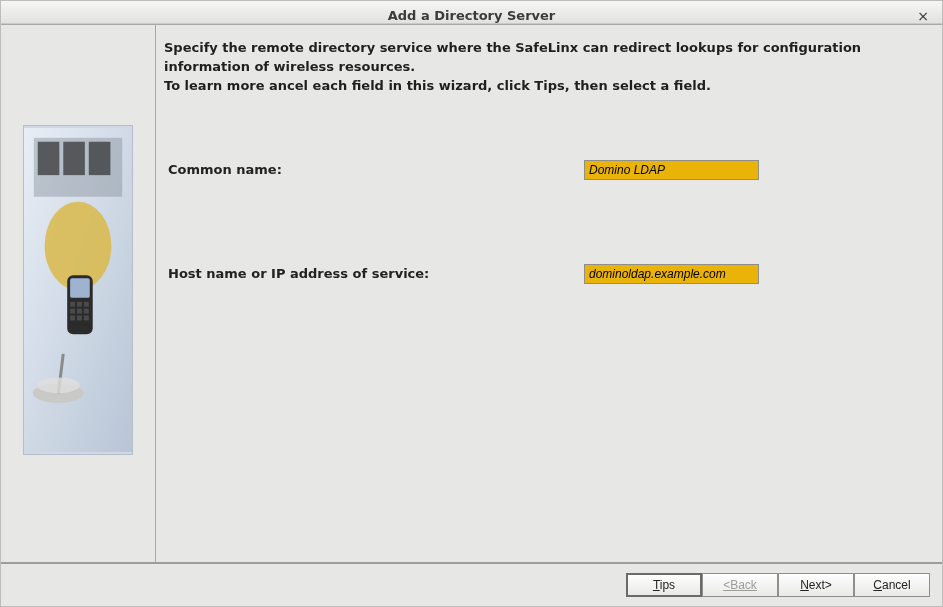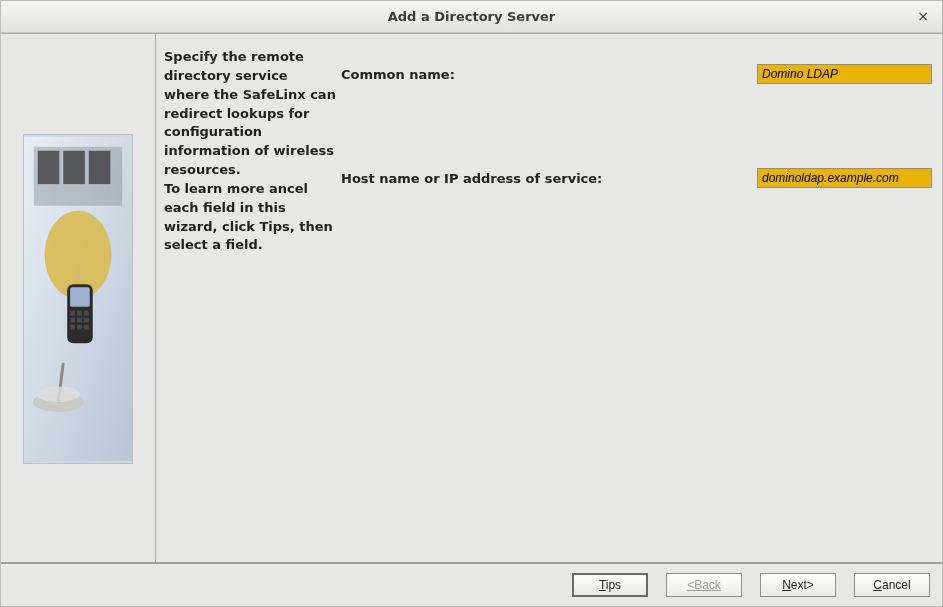--- a/index.html
+++ b/index.html
@@ -1,40 +1,40 @@
 <!DOCTYPE html>
 <html><head>
   <meta charset="utf-8">
   <style>
     * { box-sizing: border-box; margin: 0; padding: 0; }
     body { font-family: "DejaVu Sans", Arial, sans-serif; background: #e7e7e5; width: 943px; height: 607px; overflow: hidden; }
 
     .window { width: 943px; height: 607px; background: #e7e7e5; border: 1px solid #bdbdbd; display: flex; flex-direction: column; }
 
-    .titlebar { height: 32px; background: linear-gradient(#f5f5f3, #e2e2e0); border-bottom: 1px solid #c9c9c7; display: flex; align-items: center; position: relative; }
+    .titlebar { height: 23px; background: linear-gradient(#f5f5f3, #e2e2e0); border-bottom: 1px solid #c9c9c7; display: flex; align-items: flex-end; position: relative; }
     .titlebar .title { flex: 1; text-align: center; font-weight: bold; font-size: 13px; color: #3b3b3b; }
     .titlebar .close { position: absolute; right: 10px; top: 6px; width: 18px; height: 18px; display: flex; align-items: center; justify-content: center; font-size: 14px; color: #333; cursor: pointer; }
 
     .content { flex: 1; display: flex; border-top: 1px solid #a8a8a6; }
 
     .side { width: 155px; background: #e7e7e5; border-right: 1px solid #a8a8a6; padding: 100px 20px 0 20px; display: flex; justify-content: center; align-items: flex-start; }
     .side .art { width: 110px; height: 330px; background: #cfd8e3; border: 1px solid #b5bfcb; position: relative; overflow: hidden; }
 
-    .main { flex: 1; padding: 14px 10px 10px 8px; display: flex; flex-direction: row; }
+    .main { flex: 1; padding: 14px 10px 10px 8px; display: flex; flex-direction: column; gap: 24px; }
     .desc { font-weight: bold; font-size: 13px; color: #1f1f1f; line-height: 1.45; margin-bottom: 24px; }
 
     .fields { flex: 1; display: flex; flex-direction: column; position: relative; }
     .row { display: flex; align-items: center; }
     .row.r1 { margin-top: 16px; }
     .row.r2 { margin-top: 84px; }
     .row.r3 { margin-top: 135px; }
     .row .label { font-weight: bold; font-size: 13px; color: #222; width: 420px; padding-left: 4px; }
     .row .input { width: 175px; height: 20px; font-size: 12px; padding: 1px 4px; background: #eab308; border: 1px solid #8e8e8c; font-style: italic; }
 
-    .footer { height: 44px; border-top: 2px solid #9d9d9b; display: flex; align-items: center; justify-content: flex-end; padding-right: 12px; gap: 18px; background: #e7e7e5; }
+    .footer { height: 44px; border-top: 2px solid #9d9d9b; display: flex; align-items: center; justify-content: flex-end; padding-right: 12px; gap: 0; background: #e7e7e5; }
     .footer button { min-width: 76px; height: 24px; font-size: 12px; background: linear-gradient(#fefefe, #e9e9e7); border: 1px solid #8f8f8d; color: #222; cursor: pointer; padding: 0 10px; }
     .footer button.default { border: 2px solid #6a6a68; }
     .footer button:disabled { color: #9c9c9a; cursor: default; text-decoration: underline; }
     .u { text-decoration: underline; }
 
     
     .art svg { width: 100%; height: 100%; display: block; }
   </style>
 </head>
 <body>

